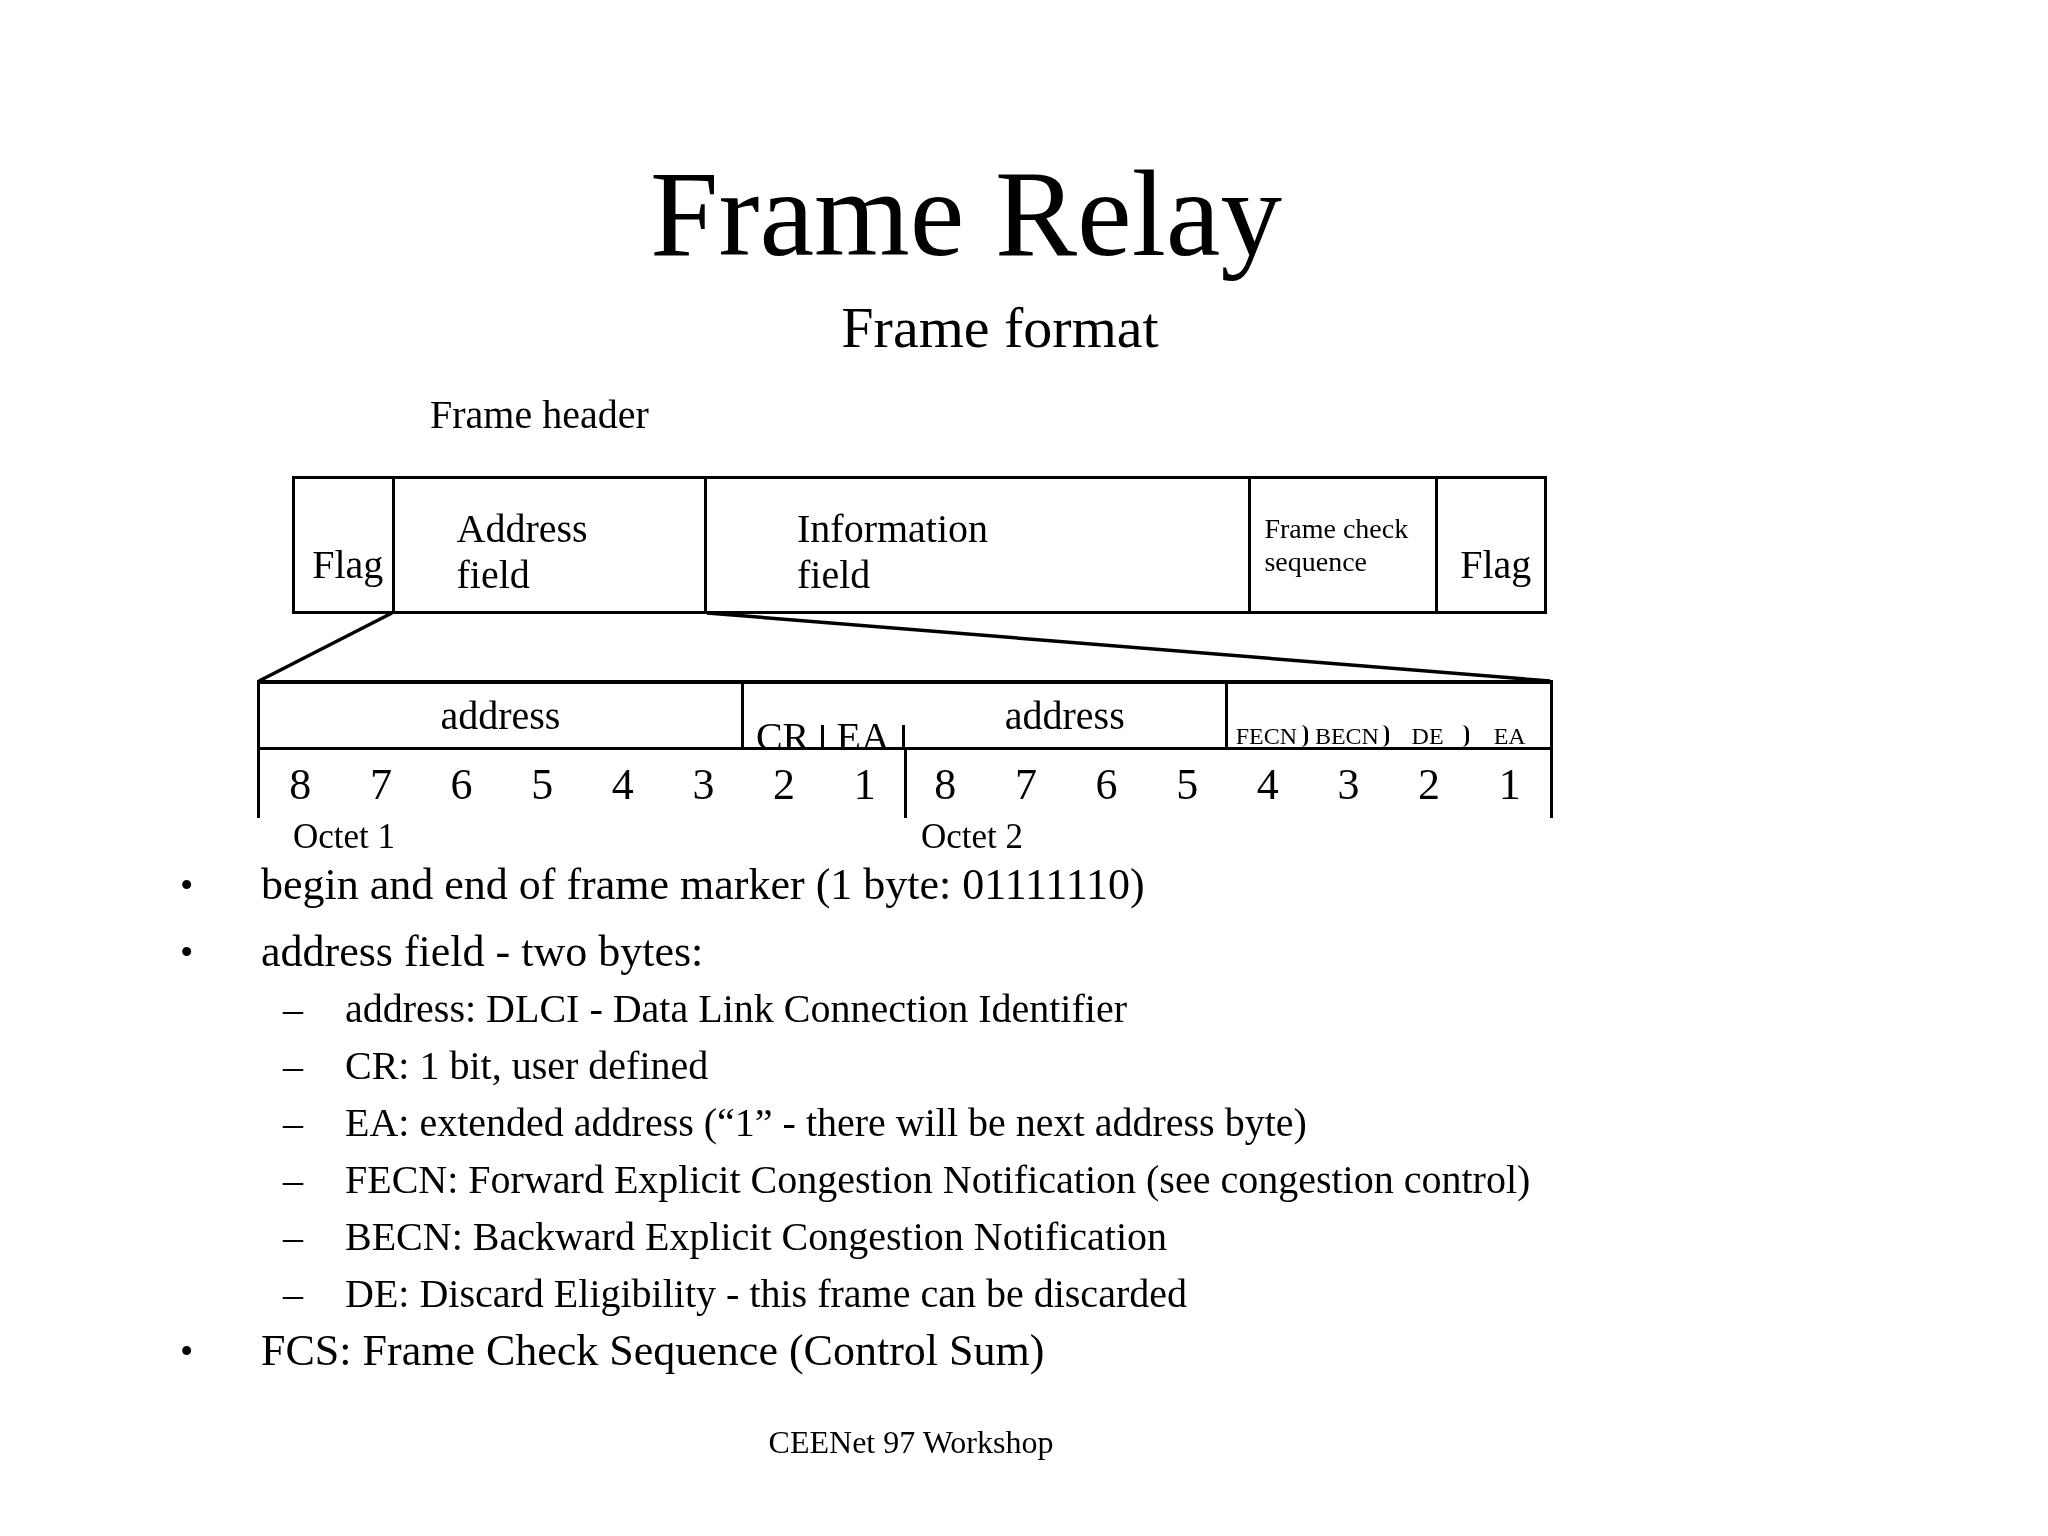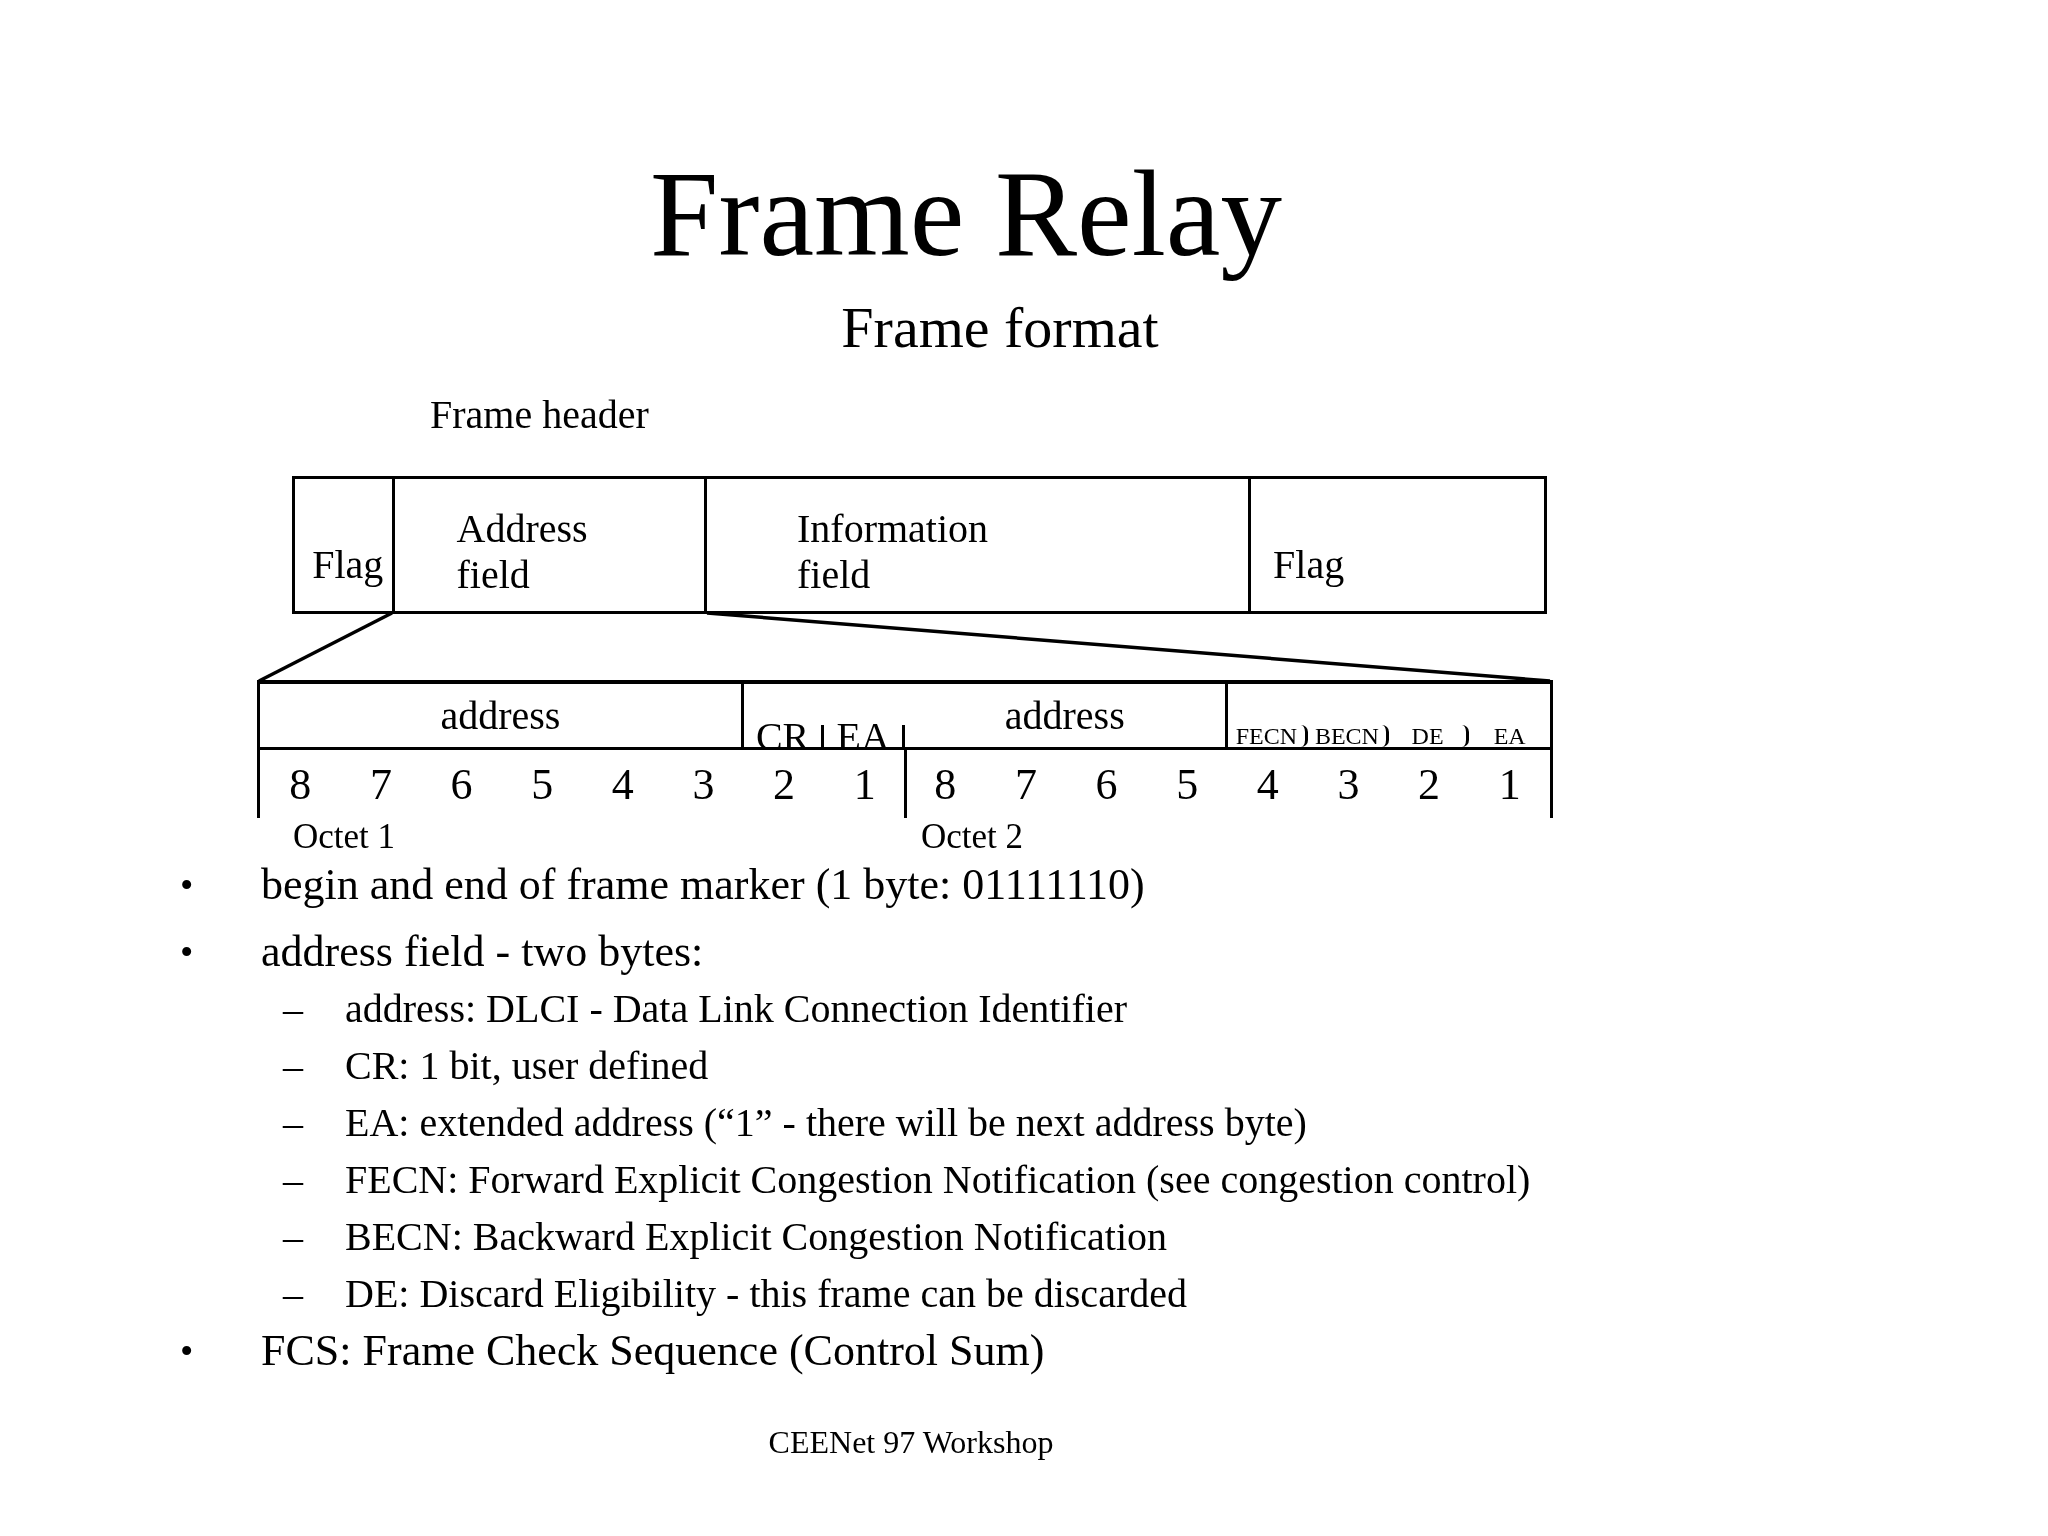--- a/index.html
+++ b/index.html
@@ -116,20 +116,26 @@
     <div class="fcell fc1">
       <div class="clines">
         <div>Address</div>
         <div>field</div>
       </div>
     </div>
     <div class="fcell fc2">
       <div class="clines">
         <div>Information</div>
         <div>field</div>
+      </div>
+    </div>
+    <div class="fcell fc3">
+      <div class="clines">
+        <div>Frame check</div>
+        <div>sequence</div>
       </div>
     </div>
     <div class="fcell fc4">
       <div class="clines">
           <div>Flag</div>
         </div>
     </div>
   </div>
 
   <svg class="connectors" viewBox="0 0 2048 1536" xmlns="http://www.w3.org/2000/svg">

